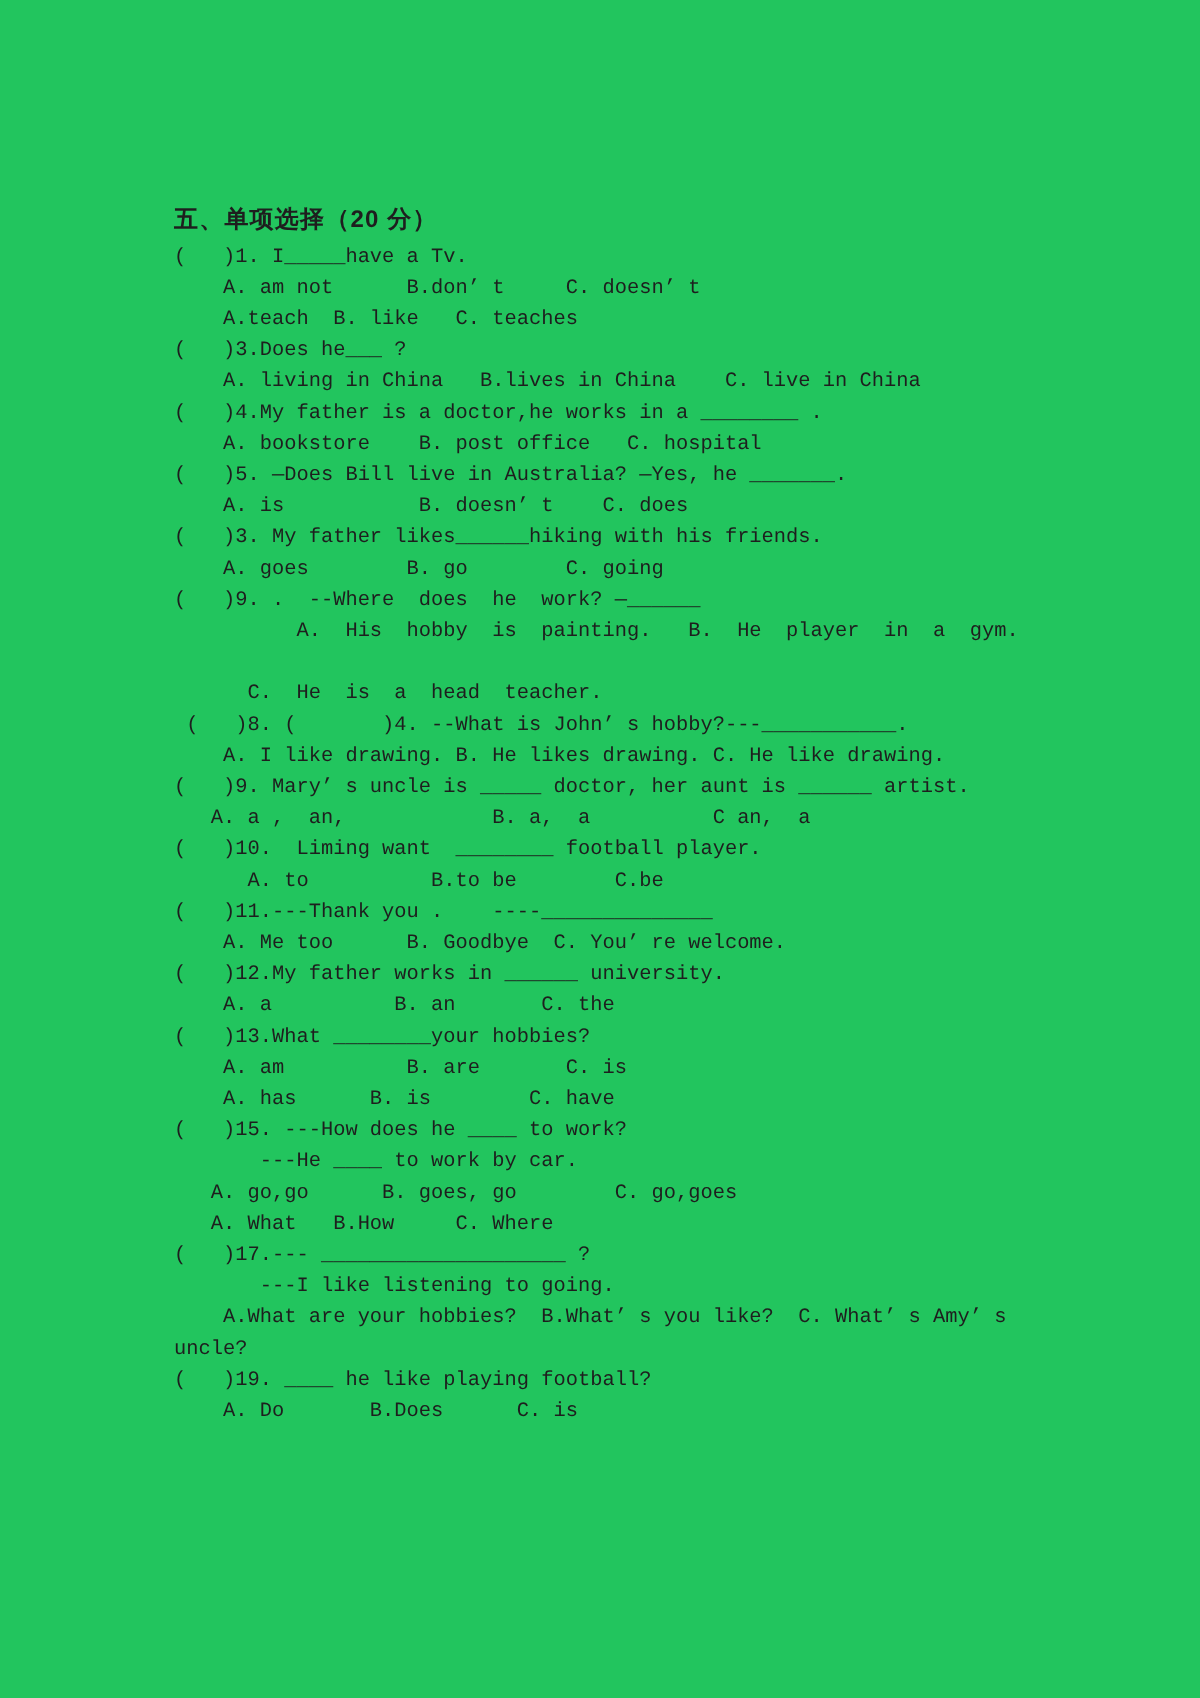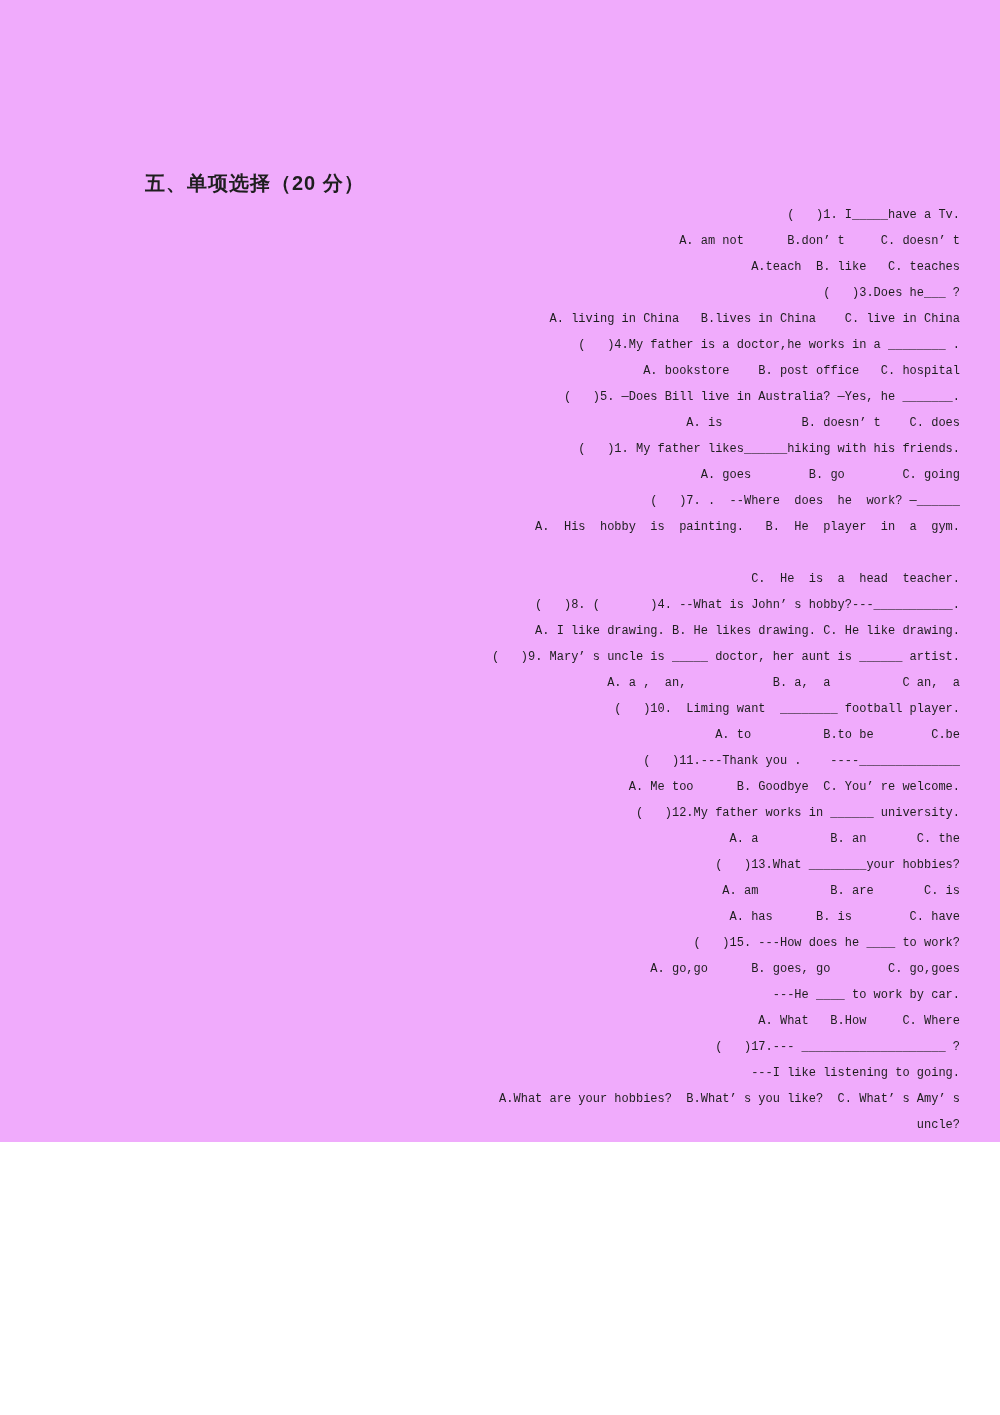--- a/index.html
+++ b/index.html
@@ -3,86 +3,85 @@
 <meta charset="utf-8">
 <style>
   html, body {
     margin: 0;
     padding: 0;
     background: #ffffff;
   }
   .page {
     position: relative;
     width: 1000px;
-    height: 1142px;
-    background: #f0abfc;
+    height: 1415px;
+    background: #22c55e;
     overflow: hidden;
   }
   .doc {
     position: absolute;
     top: 168px;
     left: 145px;
     width: 815px;
     color: #1e1e1e;
   }
   .title {
     font-family: "Liberation Sans", "DejaVu Sans", sans-serif;
     font-weight: bold;
     font-size: 20px;
     line-height: 30px;
     letter-spacing: 1px;
     margin-bottom: 4px;
     white-space: pre;
   }
   .ln {
     font-family: "Liberation Mono", "DejaVu Sans Mono", monospace;
-    font-size: 12px;
+    font-size: 17px;
     line-height: 26px;
     min-height: 26px;
     white-space: pre;
-    text-align: right;
   }
 </style>
 </head>
 <body>
 
 <div class="page">
   <div class="doc">
     <div class="title">五、单项选择（20 分）</div>
     <div class="ln">(   )1. I_____have a Tv.</div>
     <div class="ln">    A. am not      B.don’ t     C. doesn’ t</div>
     <div class="ln">    A.teach  B. like   C. teaches</div>
     <div class="ln">(   )3.Does he___ ?</div>
     <div class="ln">    A. living in China   B.lives in China    C. live in China</div>
     <div class="ln">(   )4.My father is a doctor,he works in a ________ .</div>
     <div class="ln">    A. bookstore    B. post office   C. hospital</div>
     <div class="ln">(   )5. —Does Bill live in Australia? —Yes, he _______.</div>
     <div class="ln">    A. is           B. doesn’ t    C. does</div>
-    <div class="ln">(   )1. My father likes______hiking with his friends.</div>
+    <div class="ln">(   )3. My father likes______hiking with his friends.</div>
     <div class="ln">    A. goes        B. go        C. going</div>
-    <div class="ln">(   )7. .  --Where  does  he  work? —______</div>
+    <div class="ln">(   )9. .  --Where  does  he  work? —______</div>
     <div class="ln">          A.  His  hobby  is  painting.   B.  He  player  in  a  gym.</div>
     <div class="ln"></div>
     <div class="ln">      C.  He  is  a  head  teacher.</div>
     <div class="ln"> (   )8. (       )4. --What is John’ s hobby?---___________.</div>
     <div class="ln">    A. I like drawing. B. He likes drawing. C. He like drawing.</div>
     <div class="ln">(   )9. Mary’ s uncle is _____ doctor, her aunt is ______ artist.</div>
     <div class="ln">   A. a ,  an,            B. a,  a          C an,  a</div>
     <div class="ln">(   )10.  Liming want  ________ football player.</div>
     <div class="ln">      A. to          B.to be        C.be</div>
     <div class="ln">(   )11.---Thank you .    ----______________</div>
     <div class="ln">    A. Me too      B. Goodbye  C. You’ re welcome.</div>
     <div class="ln">(   )12.My father works in ______ university.</div>
     <div class="ln">    A. a          B. an       C. the</div>
     <div class="ln">(   )13.What ________your hobbies?</div>
     <div class="ln">    A. am          B. are       C. is</div>
     <div class="ln">    A. has      B. is        C. have</div>
     <div class="ln">(   )15. ---How does he ____ to work?</div>
+    <div class="ln">       ---He ____ to work by car.</div>
     <div class="ln">   A. go,go      B. goes, go        C. go,goes</div>
-    <div class="ln">       ---He ____ to work by car.</div>
     <div class="ln">   A. What   B.How     C. Where</div>
     <div class="ln">(   )17.--- ____________________ ?</div>
     <div class="ln">       ---I like listening to going.</div>
     <div class="ln">    A.What are your hobbies?  B.What’ s you like?  C. What’ s Amy’ s</div>
     <div class="ln">uncle?</div>
     <div class="ln">(   )19. ____ he like playing football?</div>
     <div class="ln">    A. Do       B.Does      C. is</div>
   </div>
 </div>
 

